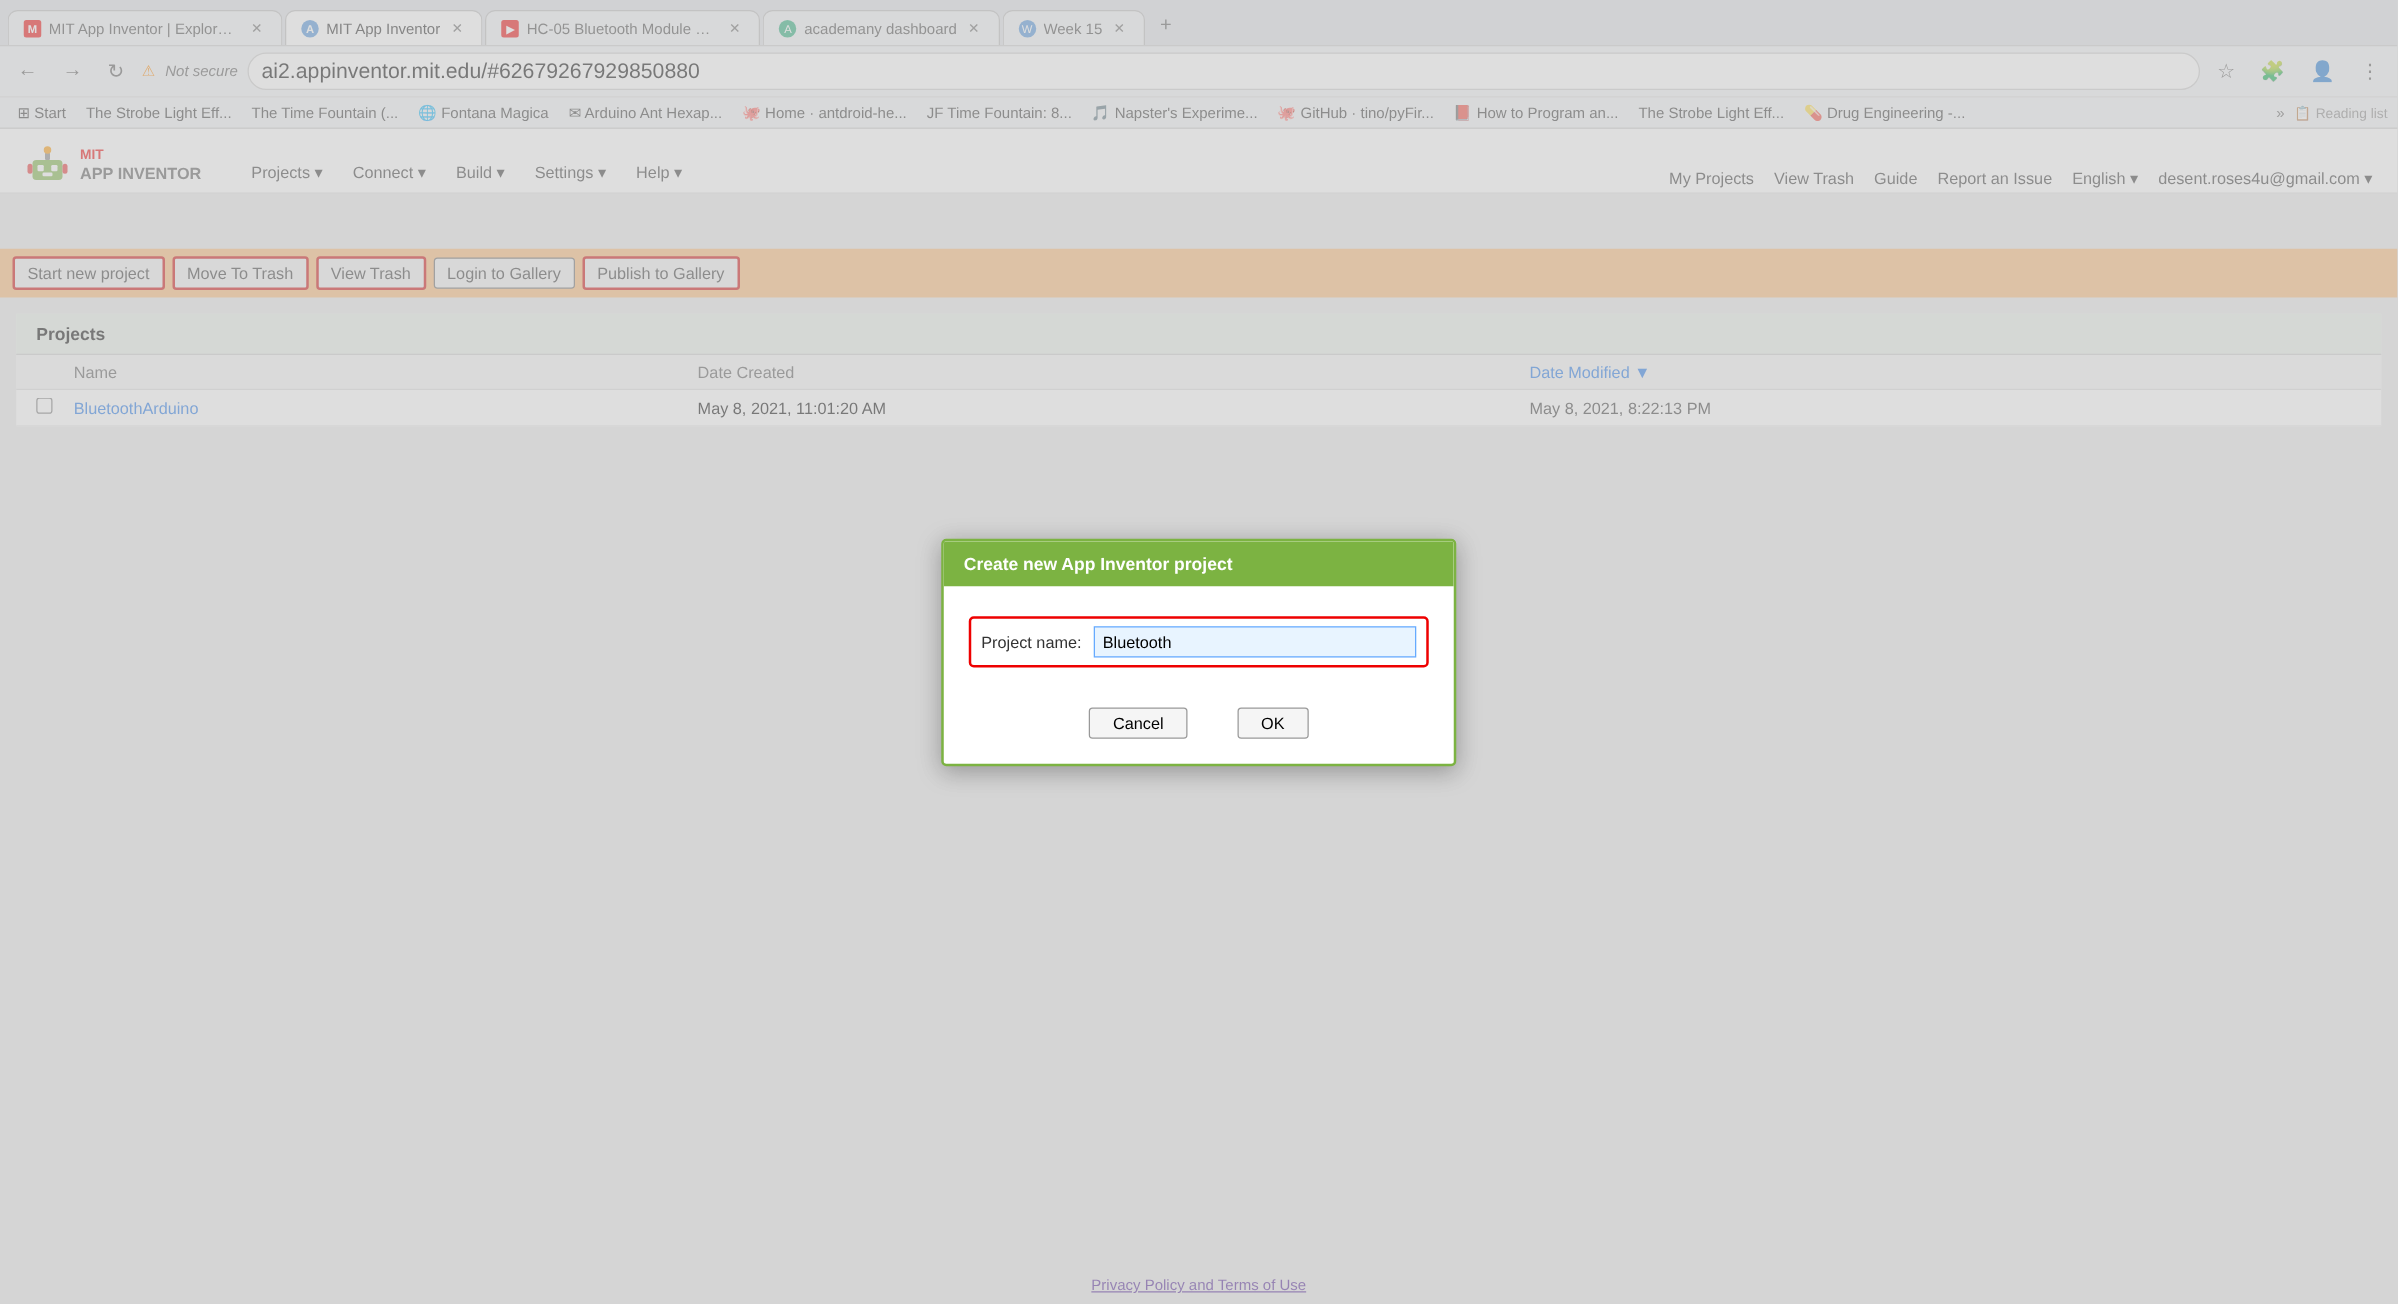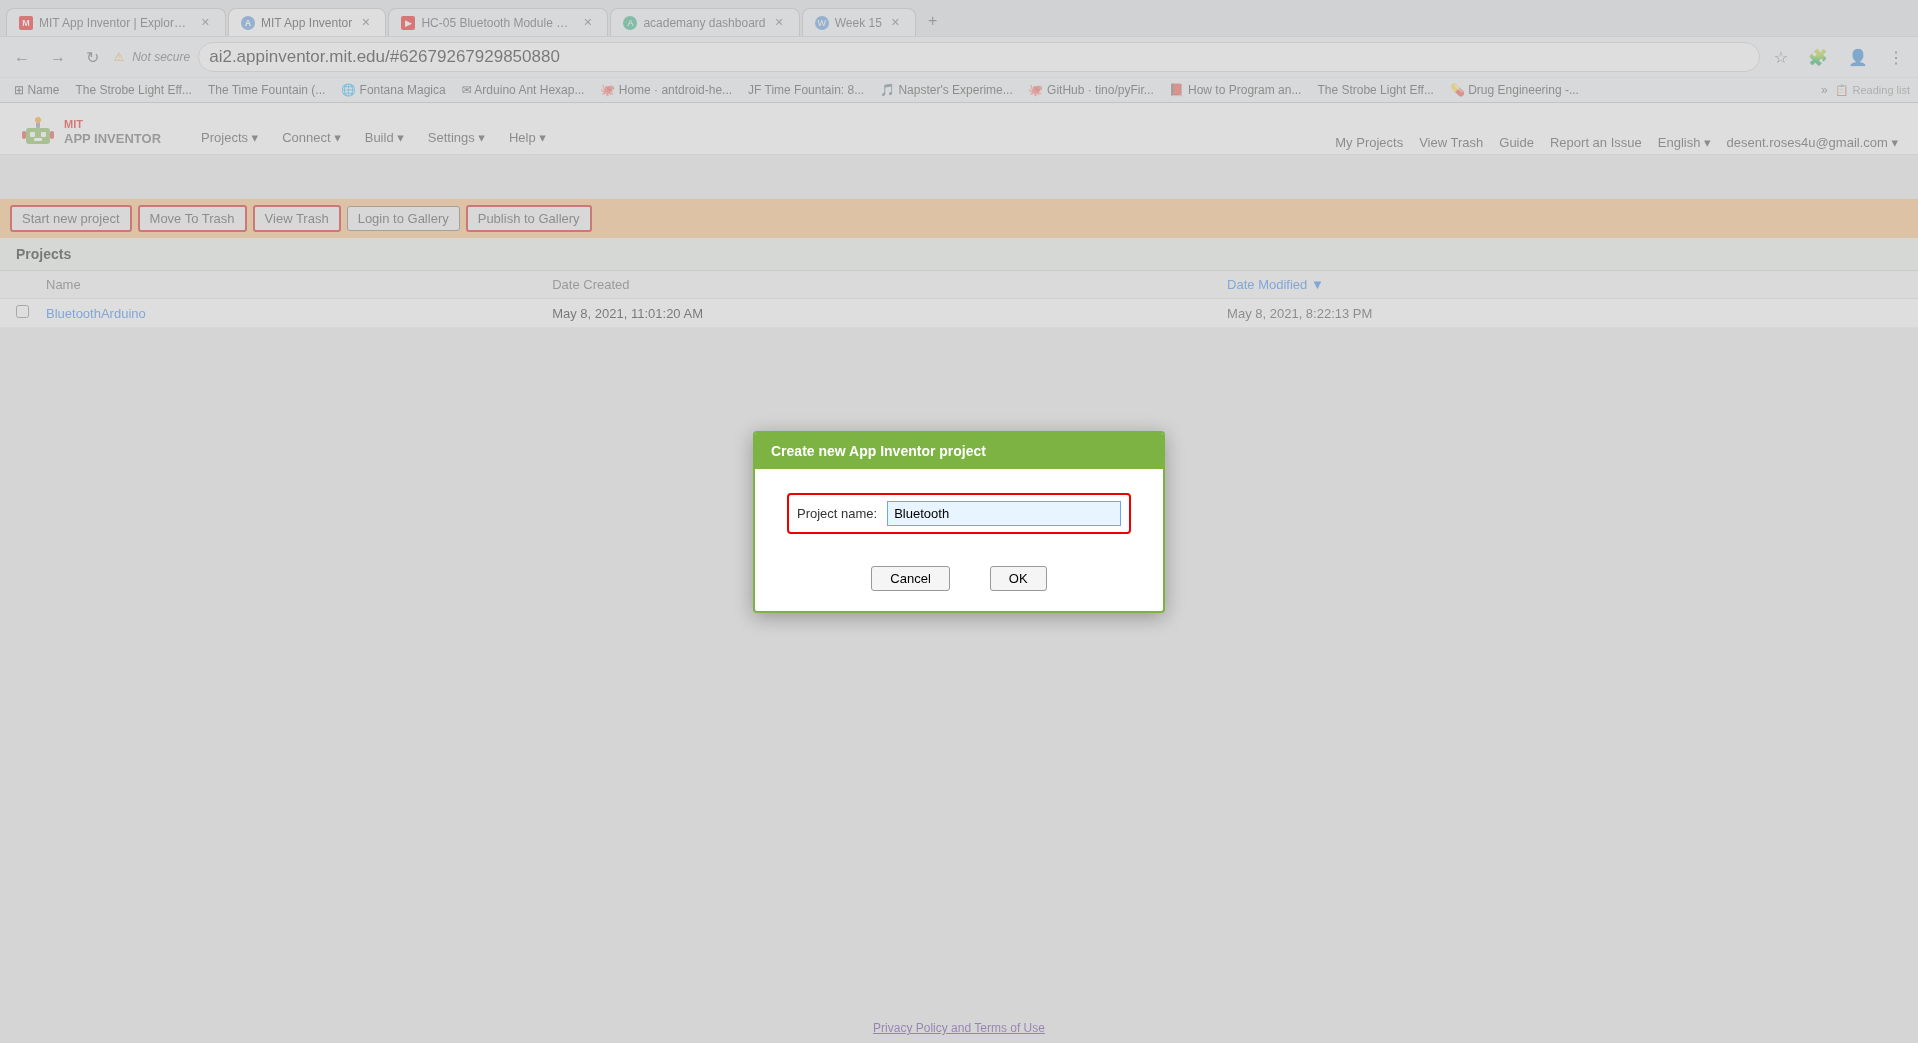--- a/index.html
+++ b/index.html
@@ -44,35 +44,35 @@
     
     .toolbar { background: #fdba74; padding: 6px 10px; display: flex; align-items: center; gap: 6px; margin-top: 44px; }
     .toolbar-btn {
       padding: 4px 10px; font-size: 13px; cursor: pointer;
       border: 1px solid #666; border-radius: 3px; background: #f0f0f0;
       color: #333;
     }
     .toolbar-btn.highlighted { border: 2px solid #e00; background: #f0f0f0; font-weight: normal; }
 
     
-    .projects-section { background: #fff; margin: 0; }
+    .projects-section { background: #fff; margin: 13px; }
     .projects-header { background: #e8f0e8; padding: 8px 16px; font-weight: bold; font-size: 14px; border-bottom: 1px solid #ccc; }
     .table-header { display: flex; align-items: center; padding: 6px 16px; background: #f5f5f5; border-bottom: 1px solid #ddd; font-size: 13px; color: #555; }
     .col-check { width: 30px; }
     .col-name { flex: 3; }
     .col-date-created { flex: 4; }
     .col-date-modified { flex: 4; color: #1a73e8; cursor: pointer; }
     .table-row { display: flex; align-items: center; padding: 6px 16px; border-bottom: 1px solid #eee; font-size: 13px; }
     .project-name { color: #1a73e8; cursor: pointer; text-decoration: none; }
 
     
     .overlay { position: fixed; top: 0; left: 0; right: 0; bottom: 0; background: rgba(200,200,200,0.6); display: flex; align-items: center; justify-content: center; z-index: 100; }
     .modal { background: #fff; border: 2px solid #7cb342; border-radius: 4px; width: 412px; overflow: hidden; box-shadow: 0 4px 20px rgba(0,0,0,0.3); }
     .modal-header { background: #7cb342; color: #fff; padding: 10px 16px; font-size: 14px; font-weight: bold; }
-    .modal-body { padding: 24px 32px 16px; }
+    .modal-body { padding: 24px 20px 16px; }
     .form-row { display: flex; align-items: center; gap: 10px; border: 2px solid #e00; border-radius: 4px; padding: 6px 8px; }
     .form-label { font-size: 13px; color: #333; white-space: nowrap; }
     .form-input { flex: 1; border: 1px solid #6af; outline: none; padding: 4px 6px; font-size: 13px; background: #e8f4ff; }
     .modal-buttons { display: flex; justify-content: center; gap: 40px; padding: 16px 20px 20px; }
     .modal-btn { padding: 4px 18px; font-size: 13px; border: 1px solid #999; border-radius: 3px; cursor: pointer; background: #f5f5f5; }
 
     
     .page-footer { position: fixed; bottom: 0; left: 0; right: 0; text-align: center; padding: 8px; font-size: 12px; color: #1a73e8; background: transparent; }
     .page-footer a { color: #4c1d95; text-decoration: underline; cursor: pointer; }
     .robot-svg { width: 36px; height: 36px; }
@@ -124,21 +124,21 @@
     <span style="font-size:12px;color:#555;font-style:italic;">Not secure</span>
     <input class="address-input" type="text" value="ai2.appinventor.mit.edu/#62679267929850880" style="">
     <button class="nav-btn">☆</button>
     <button class="nav-btn">🧩</button>
     <button class="nav-btn">👤</button>
     <button class="nav-btn">⋮</button>
   </div>
 
   <div class="bookmarks-bar">
     <div class="bookmark-item">
-      <span>⊞ Name</span>
+      <span>⊞ Start</span>
     </div>
     <div class="bookmark-item">
       <span>The Strobe Light Eff...</span>
     </div>
     <div class="bookmark-item">
       <span>The Time Fountain (...</span>
     </div>
     <div class="bookmark-item">
       <span>🌐 Fontana Magica</span>
     </div>

